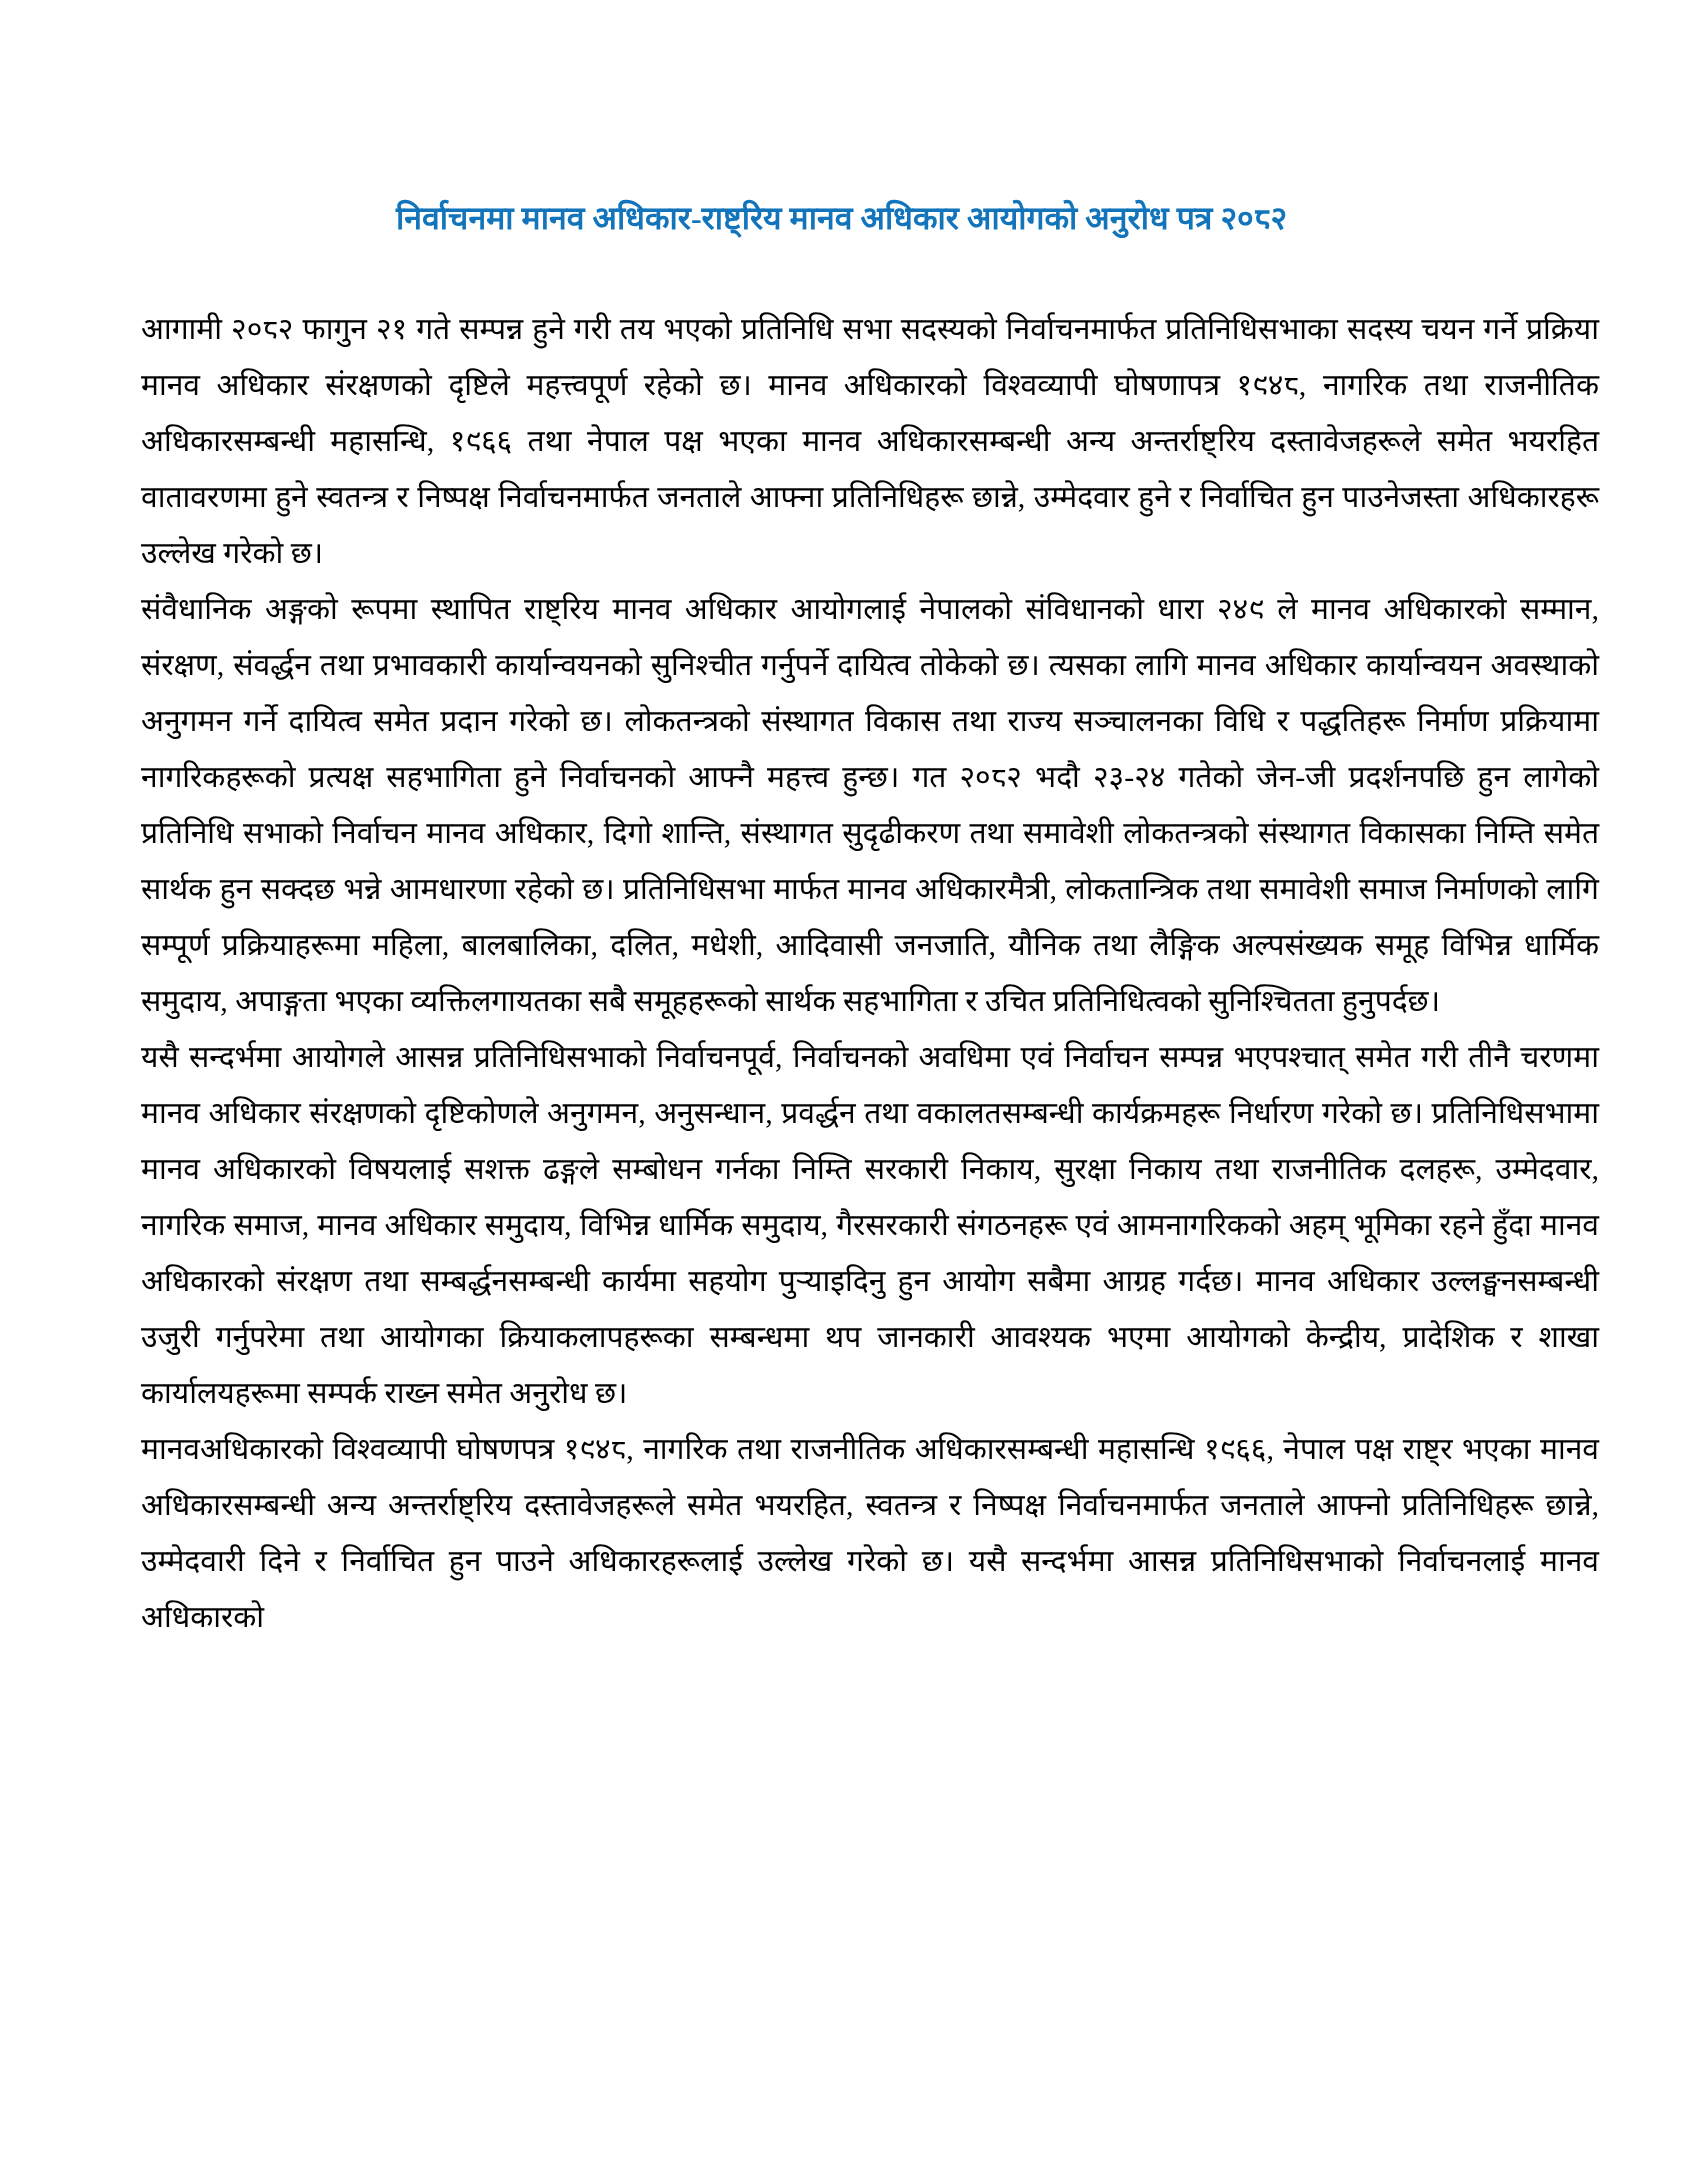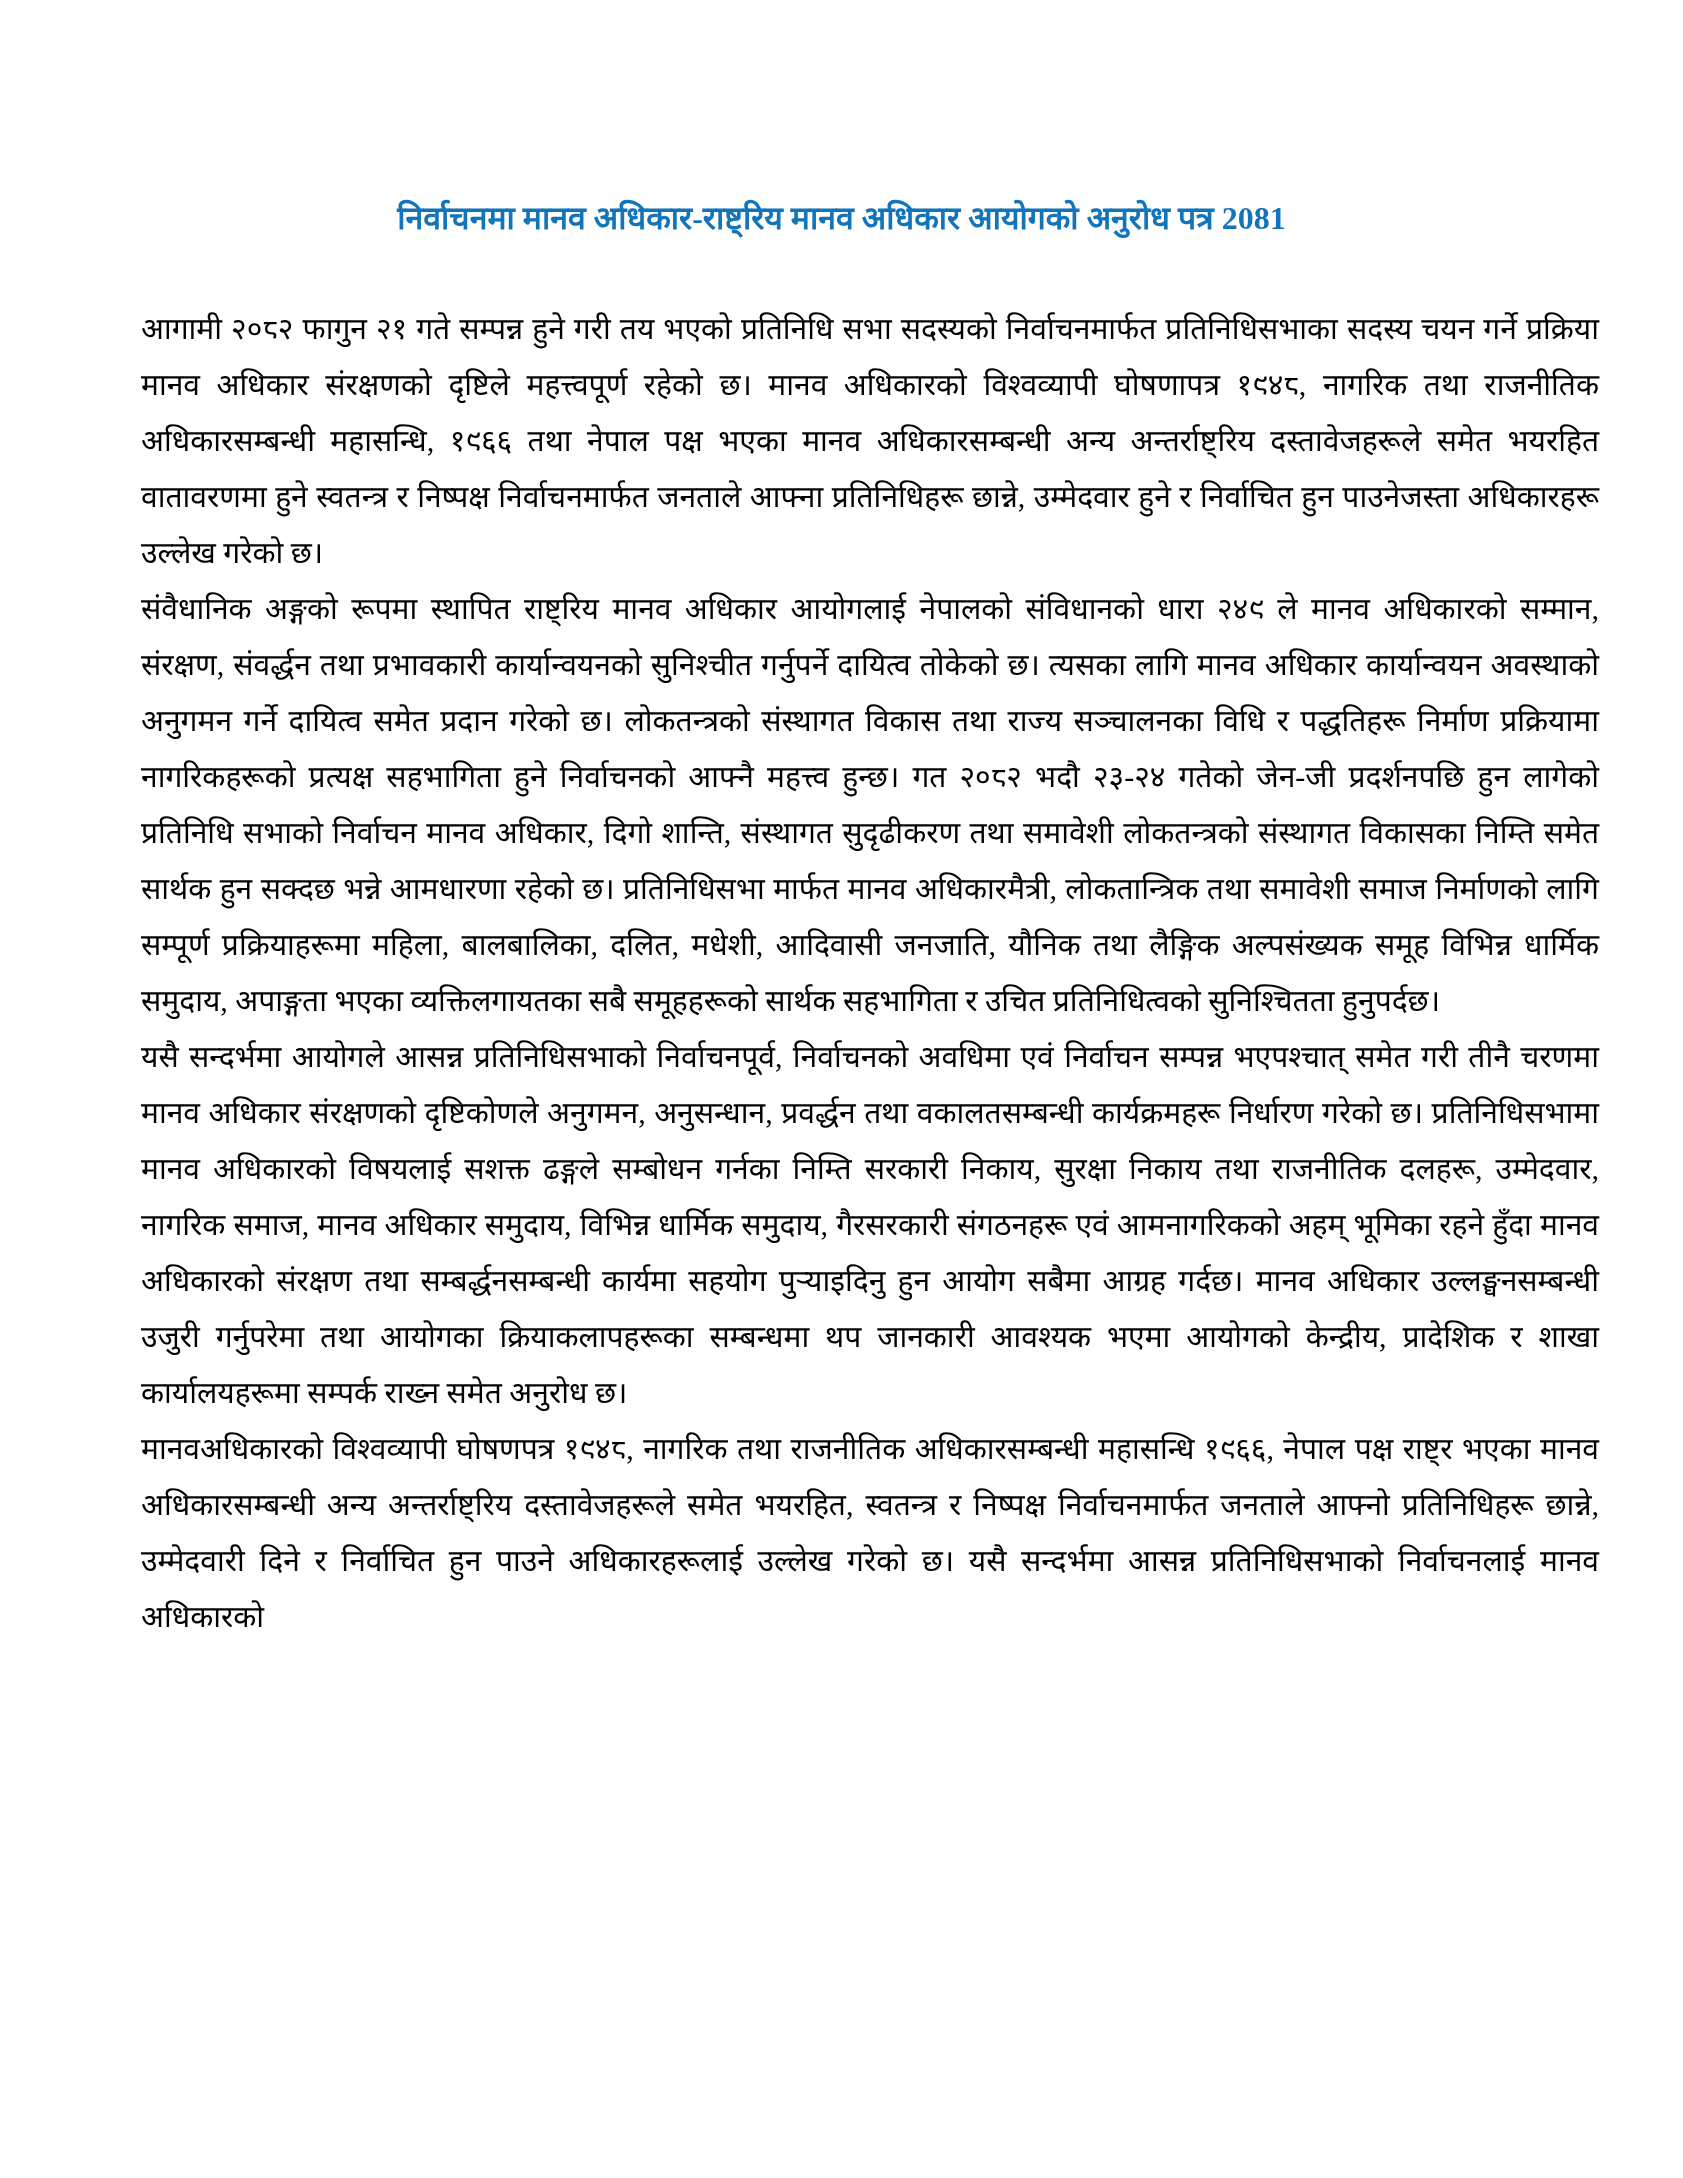--- a/index.html
+++ b/index.html
@@ -35,21 +35,21 @@
   }
   .doc-body p {
     margin: 0;
     padding: 0;
   }
 </style>
 </head>
 <body>
 
 <div class="page">
-  <h1 class="doc-title"><span>निर्वाचनमा मानव अधिकार-राष्ट्रिय मानव अधिकार आयोगको अनुरोध पत्र 2081</span></h1>
+  <h1 class="doc-title"><span>निर्वाचनमा मानव अधिकार-राष्ट्रिय मानव अधिकार आयोगको अनुरोध पत्र २०८२</span></h1>
 
   <div class="doc-body">
     <p>आगामी २०८२ फागुन २१ गते सम्पन्न हुने गरी तय भएको प्रतिनिधि सभा सदस्यको निर्वाचनमार्फत प्रतिनिधिसभाका सदस्य चयन गर्ने प्रक्रिया मानव अधिकार संरक्षणको दृष्टिले महत्त्वपूर्ण रहेको छ।  मानव अधिकारको विश्वव्यापी घोषणापत्र १९४८, नागरिक तथा राजनीतिक अधिकारसम्बन्धी महासन्धि, १९६६ तथा नेपाल पक्ष भएका मानव अधिकारसम्बन्धी अन्य अन्तर्राष्ट्रिय दस्तावेजहरूले समेत भयरहित वातावरणमा हुने स्वतन्त्र र निष्पक्ष निर्वाचनमार्फत जनताले आफ्ना प्रतिनिधिहरू छान्ने, उम्मेदवार हुने र निर्वाचित हुन पाउनेजस्ता अधिकारहरू उल्लेख गरेको छ।</p>
     <p>संवैधानिक अङ्गको रूपमा स्थापित राष्ट्रिय मानव अधिकार आयोगलाई नेपालको संविधानको धारा २४९ ले मानव अधिकारको सम्मान, संरक्षण, संवर्द्धन तथा प्रभावकारी कार्यान्वयनको सुनिश्चीत गर्नुपर्ने दायित्व तोकेको छ।  त्यसका लागि मानव अधिकार कार्यान्वयन अवस्थाको अनुगमन गर्ने दायित्व समेत प्रदान गरेको छ।  लोकतन्त्रको संस्थागत विकास तथा राज्य सञ्चालनका विधि र पद्धतिहरू निर्माण प्रक्रियामा नागरिकहरूको प्रत्यक्ष सहभागिता हुने निर्वाचनको आफ्नै महत्त्व हुन्छ।  गत २०८२ भदौ २३-२४ गतेको जेन-जी प्रदर्शनपछि हुन लागेको प्रतिनिधि सभाको निर्वाचन मानव अधिकार, दिगो शान्ति, संस्थागत सुदृढीकरण तथा समावेशी लोकतन्त्रको संस्थागत विकासका निम्ति समेत सार्थक हुन सक्दछ भन्ने आमधारणा रहेको छ।  प्रतिनिधिसभा मार्फत मानव अधिकारमैत्री, लोकतान्त्रिक तथा समावेशी समाज निर्माणको लागि सम्पूर्ण प्रक्रियाहरूमा महिला, बालबालिका, दलित, मधेशी, आदिवासी जनजाति, यौनिक तथा लैङ्गिक अल्पसंख्यक समूह विभिन्न धार्मिक समुदाय, अपाङ्गता भएका व्यक्तिलगायतका सबै समूहहरूको सार्थक सहभागिता र उचित प्रतिनिधित्वको सुनिश्चितता हुनुपर्दछ।</p>
     <p>यसै सन्दर्भमा आयोगले आसन्न प्रतिनिधिसभाको निर्वाचनपूर्व, निर्वाचनको अवधिमा एवं निर्वाचन सम्पन्न भएपश्चात् समेत गरी तीनै चरणमा मानव अधिकार संरक्षणको दृष्टिकोणले अनुगमन, अनुसन्धान, प्रवर्द्धन तथा वकालतसम्बन्धी कार्यक्रमहरू निर्धारण गरेको छ।  प्रतिनिधिसभामा मानव अधिकारको विषयलाई सशक्त ढङ्गले सम्बोधन गर्नका निम्ति सरकारी निकाय, सुरक्षा निकाय तथा राजनीतिक दलहरू, उम्मेदवार, नागरिक समाज, मानव अधिकार समुदाय, विभिन्न धार्मिक समुदाय, गैरसरकारी संगठनहरू एवं आमनागरिकको अहम् भूमिका रहने हुँदा मानव अधिकारको संरक्षण तथा सम्बर्द्धनसम्बन्धी कार्यमा सहयोग पुऱ्याइदिनु हुन आयोग सबैमा आग्रह गर्दछ।  मानव अधिकार उल्लङ्घनसम्बन्धी उजुरी गर्नुपरेमा तथा आयोगका क्रियाकलापहरूका सम्बन्धमा थप जानकारी आवश्यक भएमा आयोगको केन्द्रीय, प्रादेशिक र शाखा कार्यालयहरूमा सम्पर्क राख्न समेत अनुरोध छ।</p>
     <p>मानवअधिकारको विश्वव्यापी घोषणपत्र १९४८, नागरिक तथा राजनीतिक अधिकारसम्बन्धी महासन्धि १९६६, नेपाल पक्ष राष्ट्र भएका मानव अधिकारसम्बन्धी अन्य अन्तर्राष्ट्रिय दस्तावेजहरूले समेत भयरहित, स्वतन्त्र र निष्पक्ष निर्वाचनमार्फत जनताले आफ्नो प्रतिनिधिहरू छान्ने, उम्मेदवारी दिने र निर्वाचित हुन पाउने अधिकारहरूलाई उल्लेख गरेको छ।  यसै सन्दर्भमा आसन्न प्रतिनिधिसभाको निर्वाचनलाई मानव अधिकारको</p>
   </div>
 </div>
 
 

